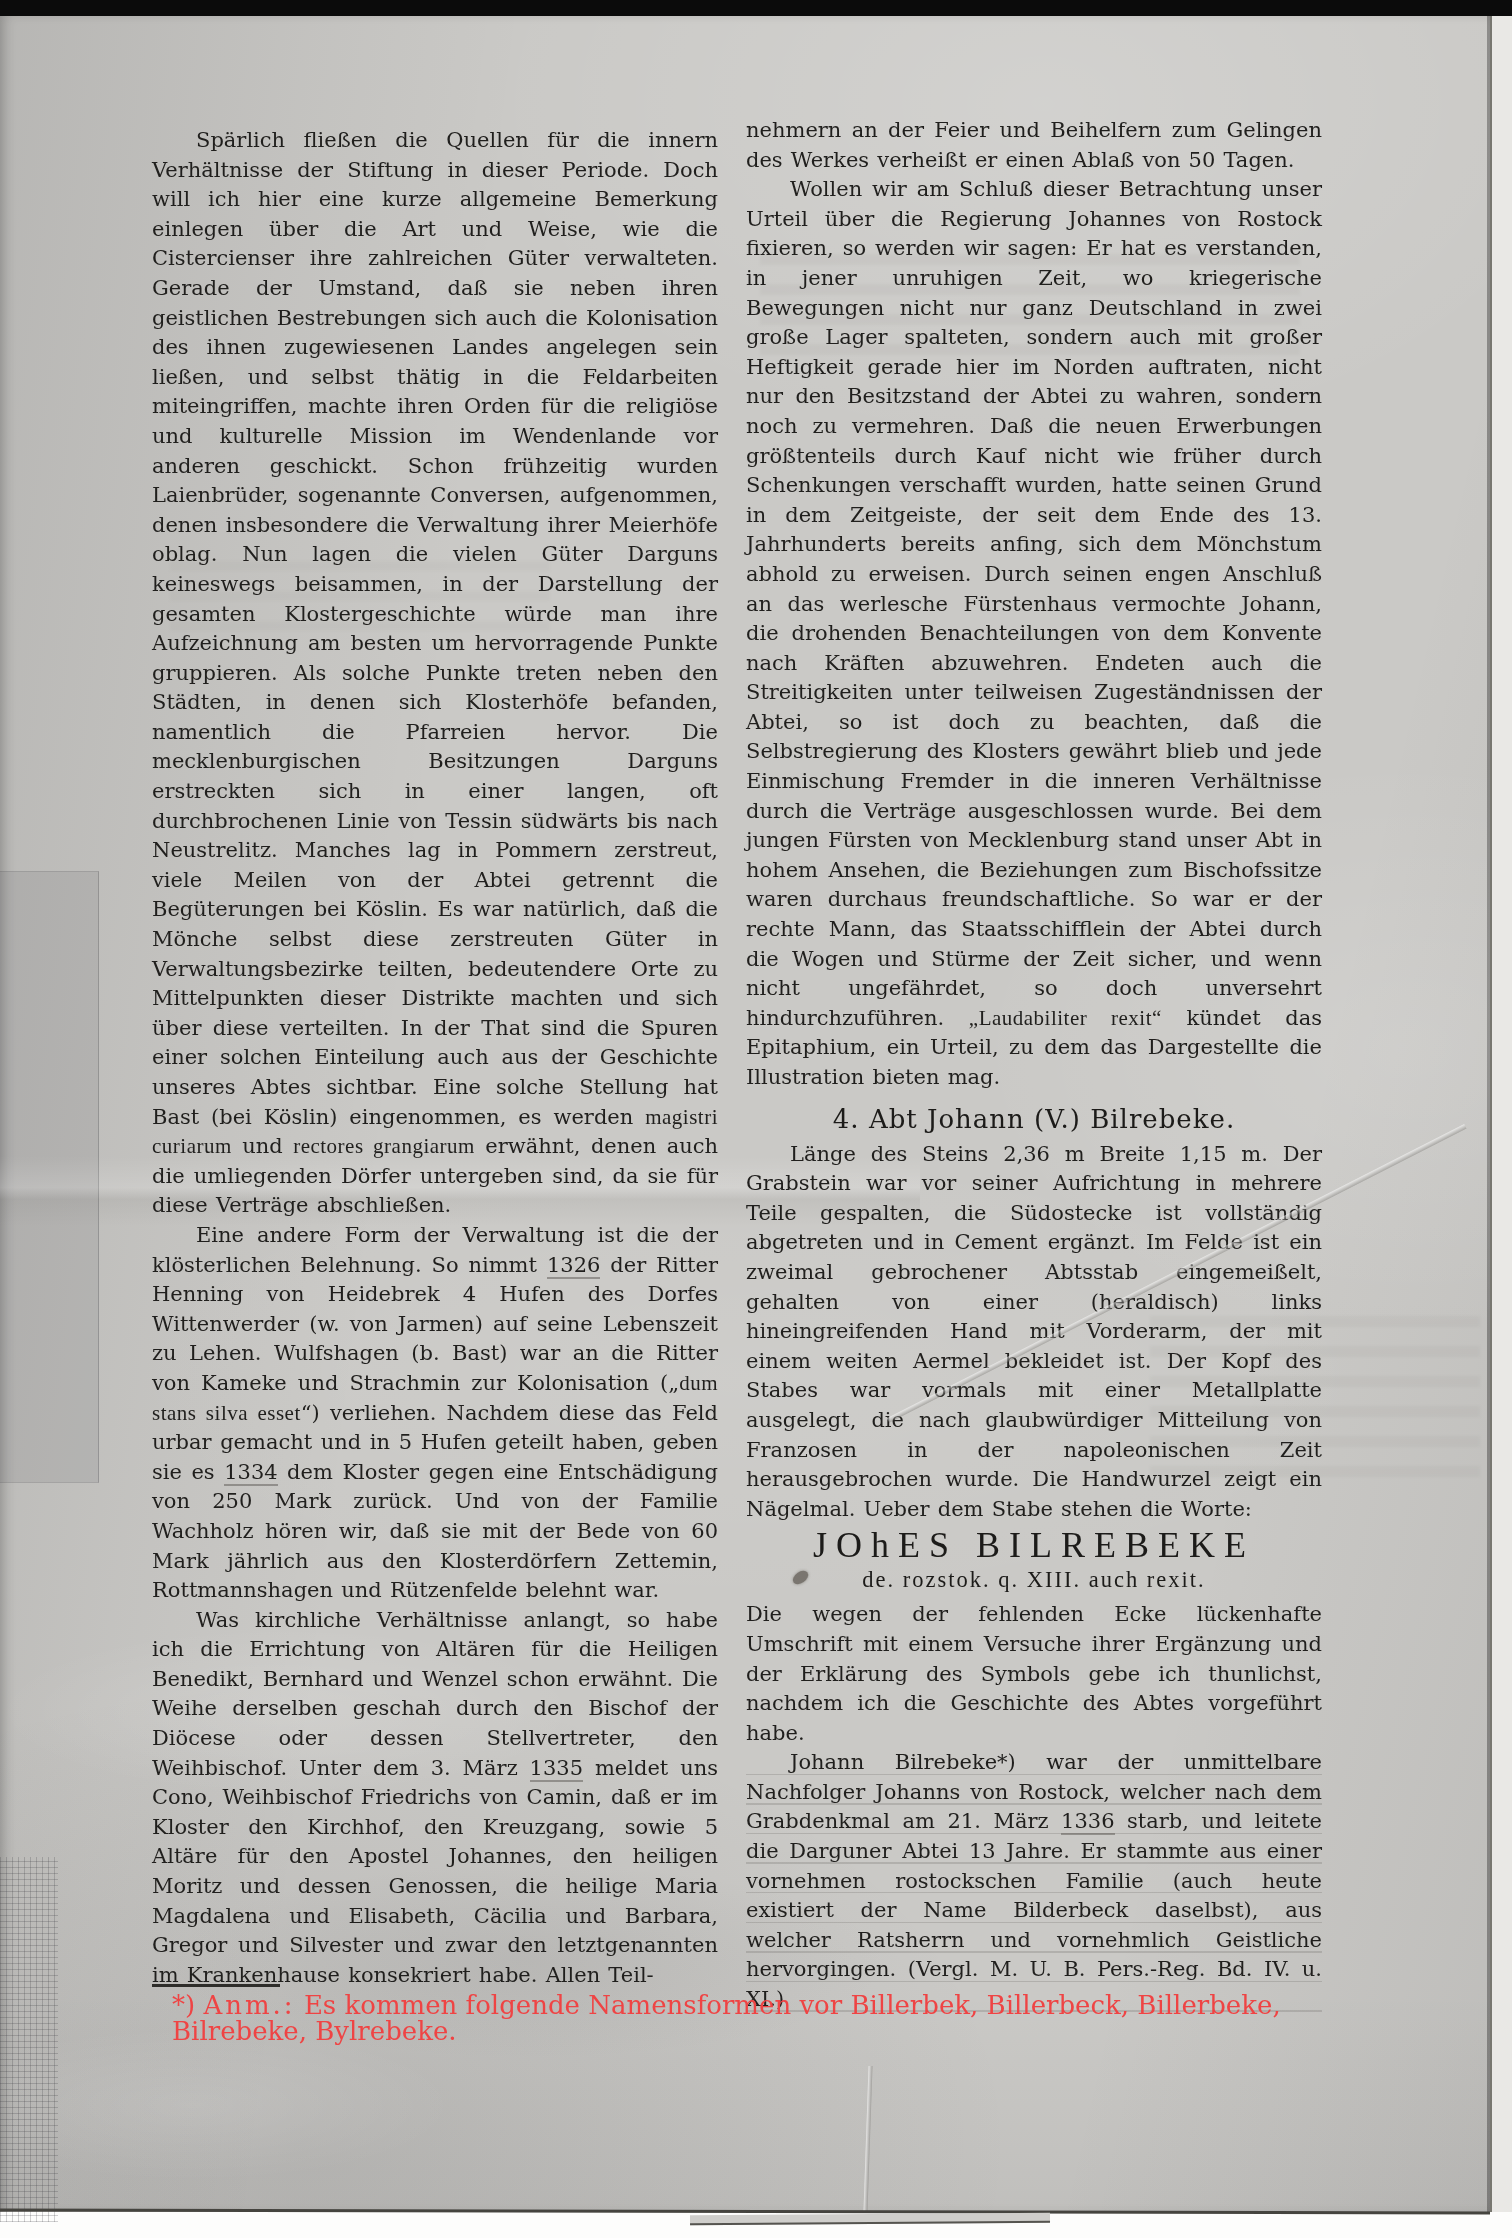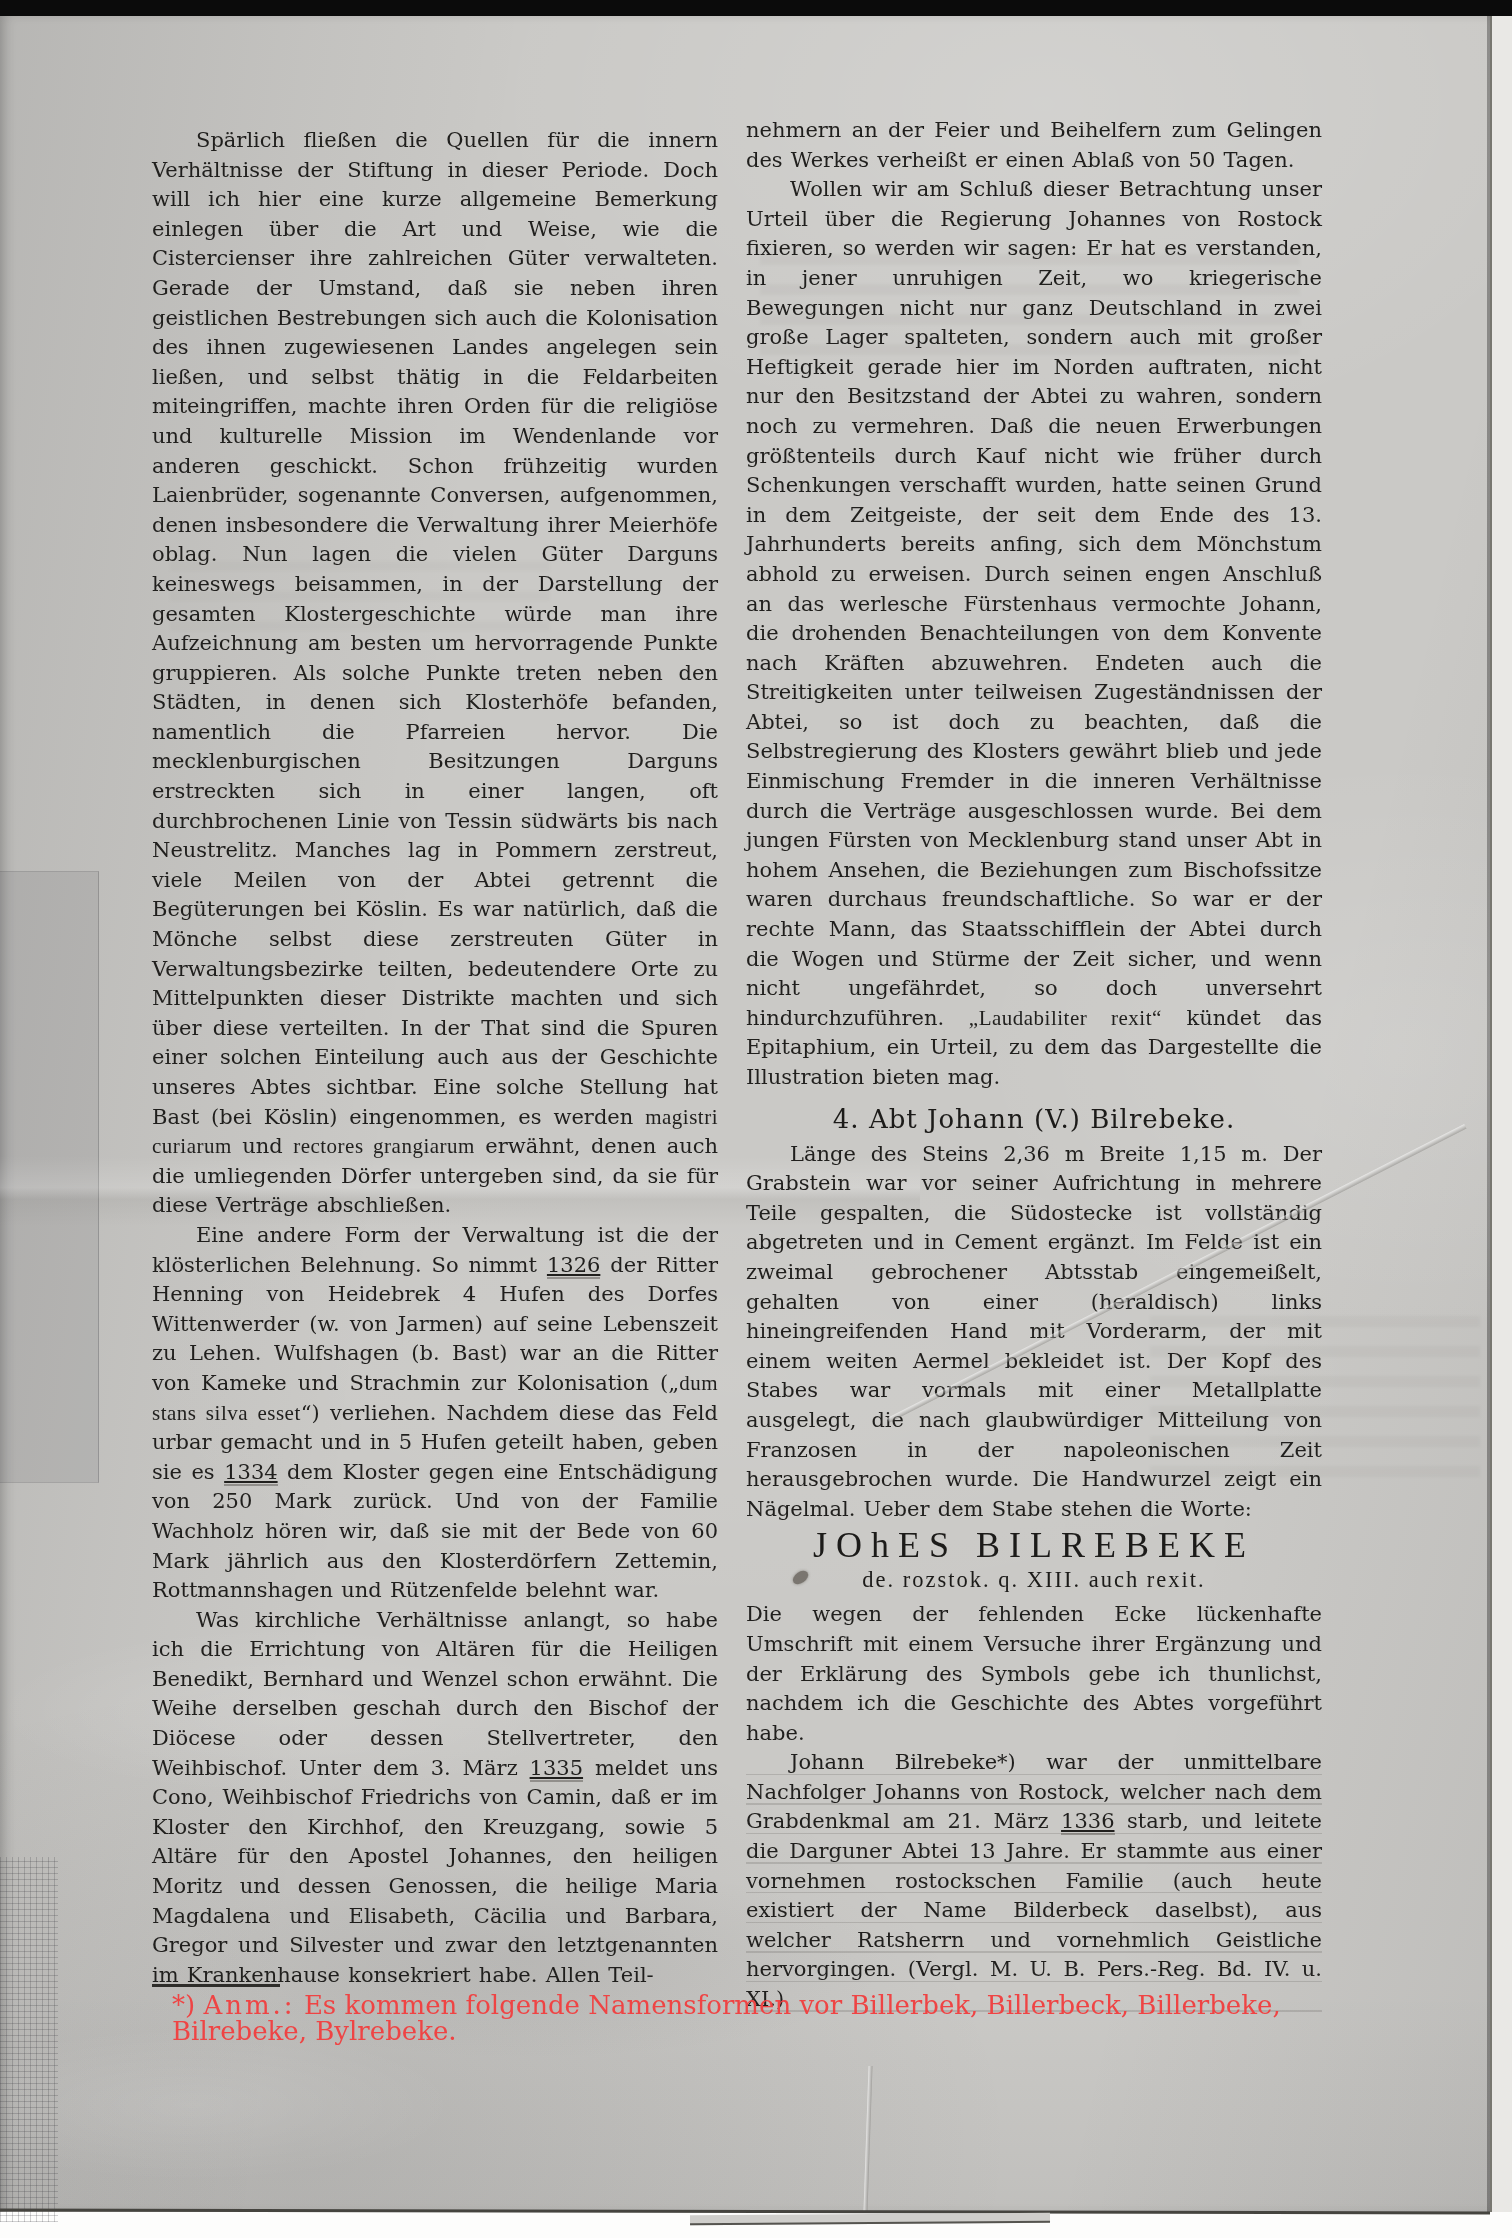--- a/index.html
+++ b/index.html
@@ -92,21 +92,21 @@
   .col{position:absolute;color:#201f1d;}
   .col-left{left:152px;top:126px;width:566px;}
   .col-right{left:746px;top:116px;width:576px;}
   p.para{
     margin:0;text-align:justify;
     font-size:21px;line-height:29.6px;word-spacing:1.5px;
     font-family:"DejaVu Serif", serif;
   }
   p.para.indent{text-indent:44px;}
   .antiqua{font-family:Liberation Serif, serif;letter-spacing:.5px;}
-  .pencil{border-bottom:2px solid rgba(100,97,92,.55);text-decoration:underline;}
+  .pencil{border-bottom:2px solid rgba(100,97,92,.55);}
   .pencil-lines{
     background:repeating-linear-gradient(to bottom,
       transparent 0px, transparent 25.5px,
       rgba(105,102,98,.26) 25.5px, rgba(105,102,98,.26) 27px,
       transparent 27px, transparent 29.6px);
   }
   h2.heading{
     margin:11px 0 6px;text-align:center;
     font-size:26px;font-weight:normal;letter-spacing:1px;
     font-family:"DejaVu Serif", serif;color:#1c1b19;

